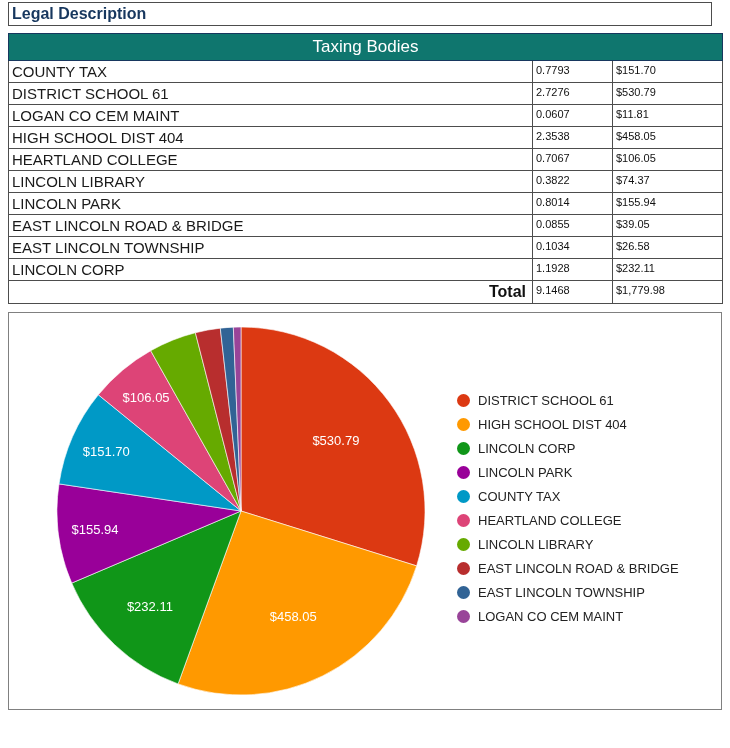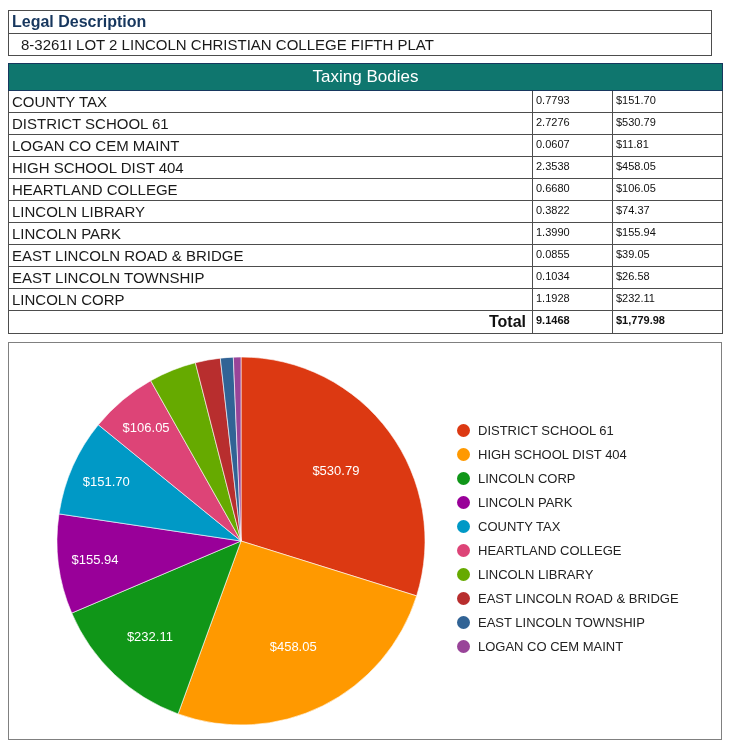--- a/index.html
+++ b/index.html
@@ -7,21 +7,21 @@
   body {
     width: 730px; height: 748px; overflow: hidden;
     font-family: "Liberation Sans", sans-serif;
     color: #111;
   }
   .page { padding: 2px 8px 0 8px; }
 
   table { border-collapse: collapse; table-layout: fixed; }
 
   
-  .legal-table { width: 704px; margin-bottom: 7px; margin-top: 8px; }
+  .legal-table { width: 704px; margin-bottom: 7px; }
   .legal-table th, .legal-table td { border: 1px solid #4d4d4d; text-align: left; }
   .legal-table th {
     font-size: 16px; font-weight: bold; color: #17375E;
     padding: 2px 2px 2px 3px;
   }
   .legal-table td { font-size: 15px; padding: 2px 2px 2px 12px; color: #1a1a1a; }
 
   
   .tax-table { width: 714px; }
   .tax-table th.title {
@@ -33,21 +33,21 @@
   .tax-table .col-head .h-district { font-size: 15px; padding: 1px 3px; }
   .tax-table .col-head .h-small { font-size: 10px; padding: 1px 3px; }
   .col-district { width: 524px; }
   .col-rate { width: 80px; }
   .col-ext { width: 110px; }
   .tax-table td.district { font-size: 15px; padding: 2px 3px; color: #1a1a1a; }
   .tax-table td.num { font-size: 11px; text-align: left; padding: 3px 5px 1px 3px; vertical-align: top; }
   .tax-table tfoot td.total-label {
     text-align: right; font-weight: bold; font-size: 16px; padding: 2px 6px;
   }
-  .tax-table tfoot td.num { font-weight: bold; }
+  .tax-table tfoot td.num { font-weight: normal; }
 
   
   .chart-box {
     margin-top: 8px; width: 714px; height: 398px;
     border: 1px solid #808080; position: relative; background: #fff;
   }
   .pie-wrap { position: absolute; left: 0; top: 0; }
   svg text { font-family: "Liberation Sans", sans-serif; }
   .legend { position: absolute; left: 448px; top: 80px; }
   .legend-item { display: flex; align-items: center; margin-bottom: 9px; }
@@ -56,23 +56,20 @@
 </style>
 </head>
 <body>
 
 <div class="page">
 
   <table class="legal-table">
     <tbody>
         <tr>
       <th>Legal Description</th>
-    </tr>
-    <tr>
-      <td>8-3261I LOT 2 LINCOLN CHRISTIAN COLLEGE FIFTH PLAT</td>
     </tr>
   </tbody>
     </table>
 
   <table class="tax-table">
     <colgroup>
       <col class="col-district">
         <col class="col-rate">
         <col class="col-ext">
     </colgroup>
@@ -97,31 +94,31 @@
           <td class="num">0.0607</td>
           <td class="num">$11.81</td>
         </tr>
         <tr>
           <td class="district">HIGH SCHOOL DIST 404</td>
           <td class="num">2.3538</td>
           <td class="num">$458.05</td>
         </tr>
         <tr>
           <td class="district">HEARTLAND COLLEGE</td>
-          <td class="num">0.6680</td>
+          <td class="num">0.7067</td>
           <td class="num">$106.05</td>
         </tr>
         <tr>
           <td class="district">LINCOLN LIBRARY</td>
           <td class="num">0.3822</td>
           <td class="num">$74.37</td>
         </tr>
         <tr>
           <td class="district">LINCOLN PARK</td>
-          <td class="num">1.3990</td>
+          <td class="num">0.8014</td>
           <td class="num">$155.94</td>
         </tr>
         <tr>
           <td class="district">EAST LINCOLN ROAD &amp; BRIDGE</td>
           <td class="num">0.0855</td>
           <td class="num">$39.05</td>
         </tr>
         <tr>
           <td class="district">EAST LINCOLN TOWNSHIP</td>
           <td class="num">0.1034</td>

